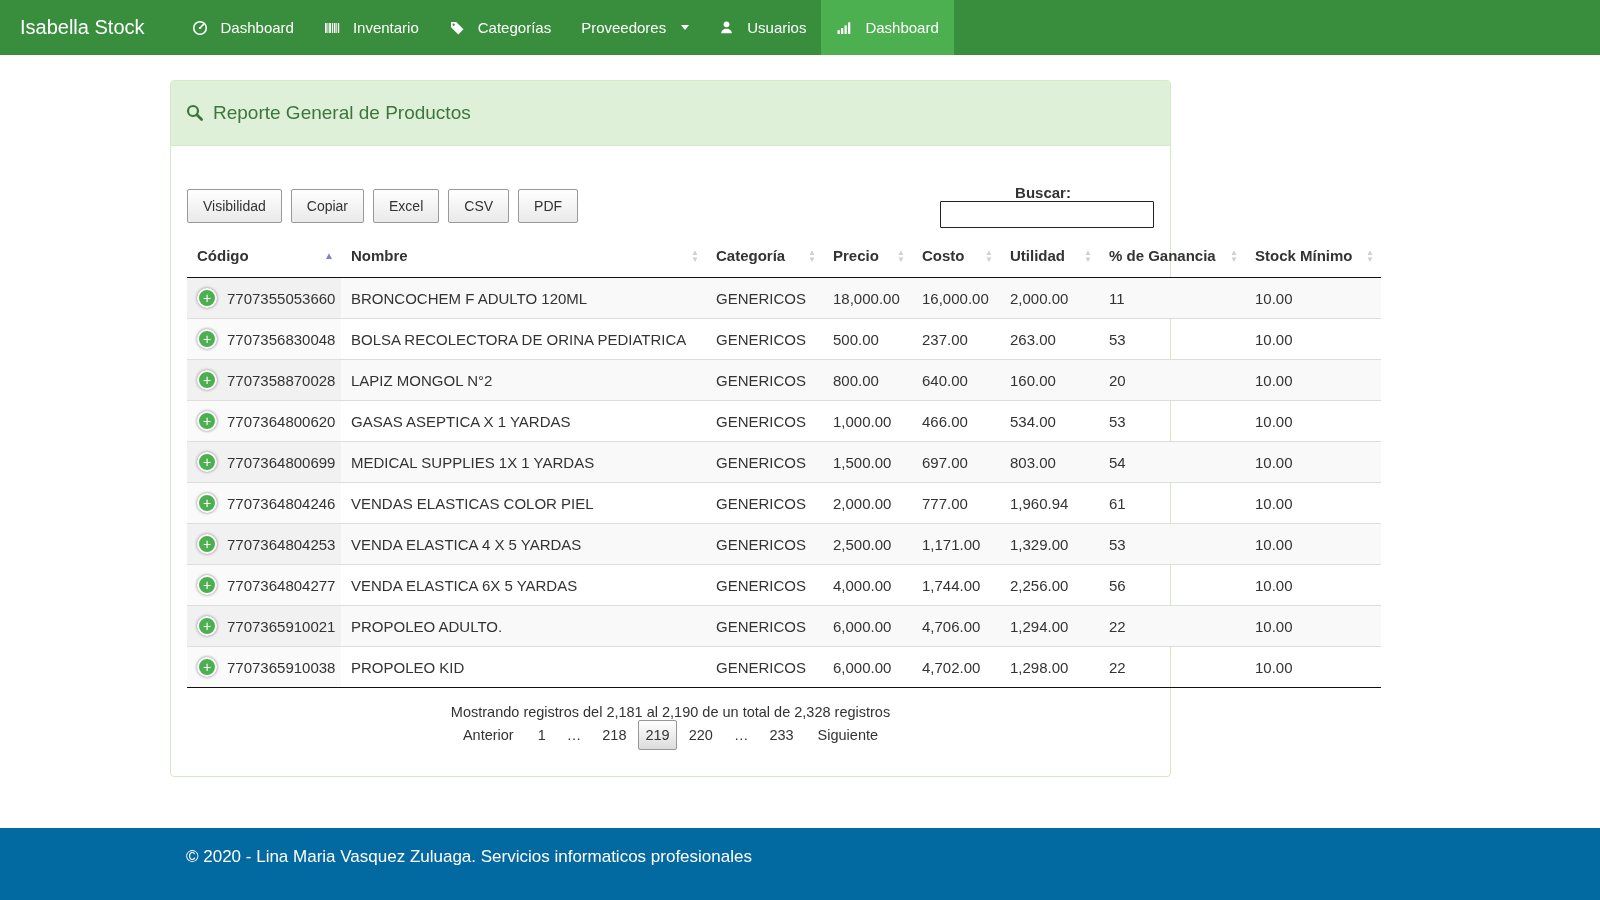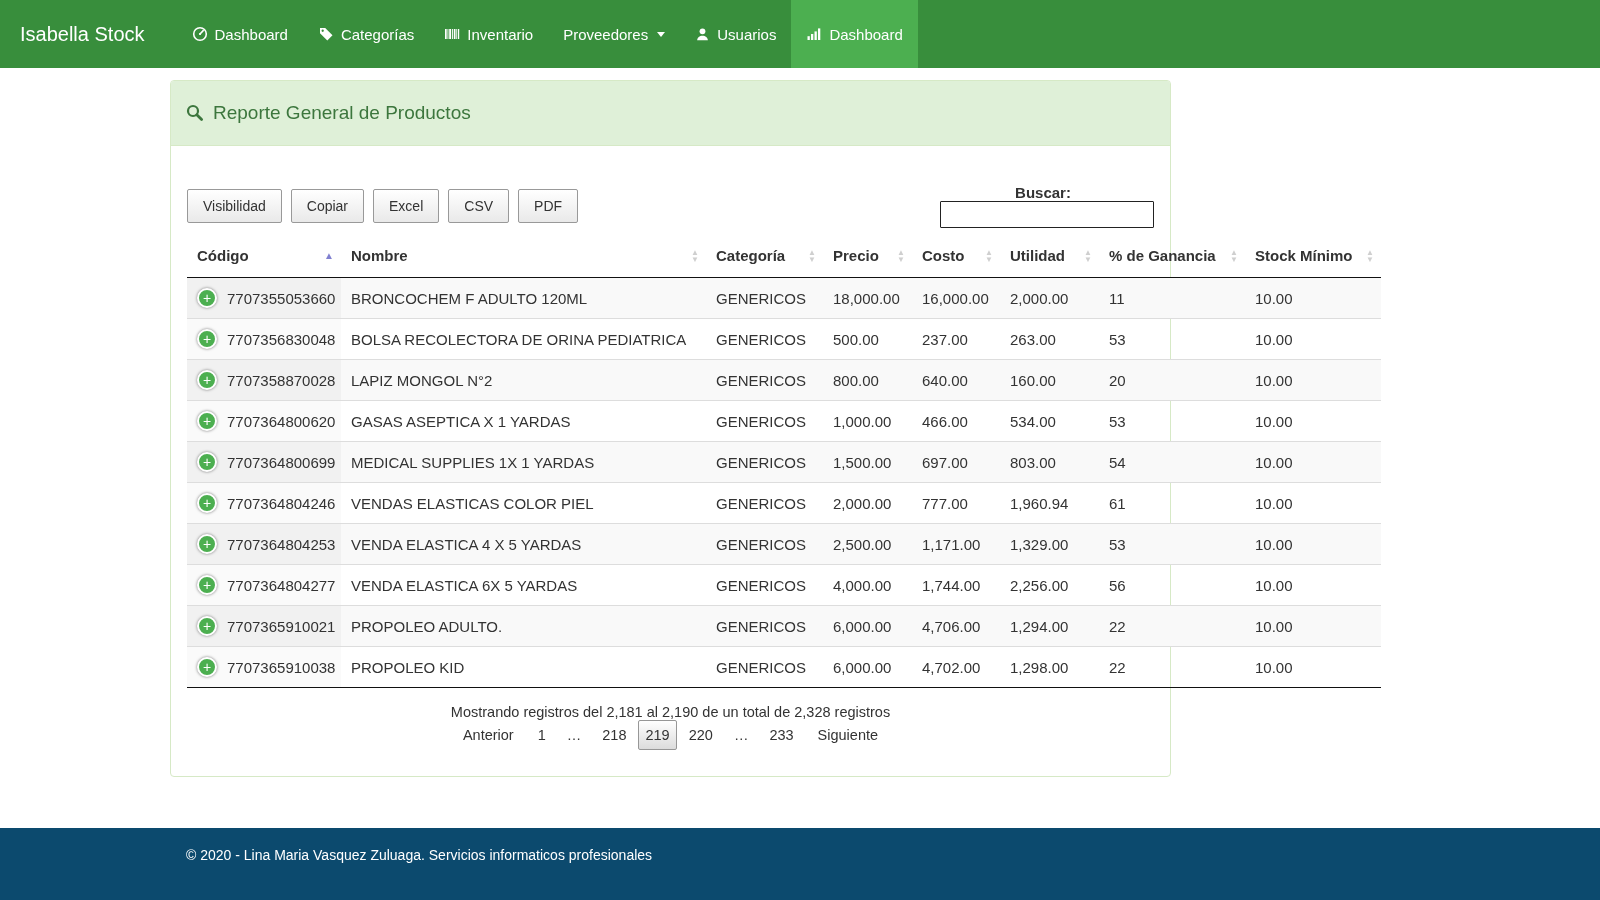--- a/index.html
+++ b/index.html
@@ -6,40 +6,40 @@
   html, body { width: 1600px; height: 900px; margin: 0; overflow: hidden; }
   body {
     font-family: "Liberation Sans", "DejaVu Sans", sans-serif;
     background: #ffffff;
     color: #333;
     position: relative;
   }
 
   
   .navbar {
-    height: 68px;
+    height: 55px;
     background: #388e3c;
     display: flex;
     align-items: stretch;
     color: #fff;
   }
   .brand {
     display: flex;
     align-items: center;
     padding: 0 20px;
     font-size: 20px;
     white-space: nowrap;
   }
   .nav-group { display: flex; align-items: stretch; }
   .nav-left { margin-left: 12px; }
   .nav-right { margin-left: auto; margin-right: 10px; }
   .nav-item {
     display: flex;
     align-items: center;
-    gap: 7px;
+    gap: 13px;
     padding: 0 15px;
     font-size: 15px;
     cursor: pointer;
     white-space: nowrap;
   }
   .nav-item.active { background: #4caf50; }
   .icon { display: inline-flex; align-items: center; justify-content: center; }
   .icon svg { display: block; }
   .caret {
     width: 0; height: 0;
@@ -183,63 +183,63 @@
     padding: 6px 6px;
     cursor: default;
   }
   .page-ellipsis { padding: 7px 9px; color: #333; cursor: default; }
 
   
   .footer {
     position: absolute;
     left: 0; right: 0;
     top: 828px; bottom: 0;
-    background: #0c4a6e;
+    background: #0369a1;
     color: #fff;
-    font-size: 14px;
+    font-size: 17px;
     padding: 19px 12px 0 186px;
   }
 </style>
 </head>
 <body>
 
 <div class="navbar">
   <div class="brand">Isabella Stock</div>
   <div class="nav-group nav-left" id="nav-left">
       <div class="nav-item">
         <span class="icon">
           <svg width="16" height="16" viewBox="0 0 16 16">
             <circle cx="8" cy="8" r="6.3" fill="none" stroke="#fff" stroke-width="1.6"></circle>
             <circle cx="8" cy="8" r="1.1" fill="#fff"></circle>
             <line x1="8" y1="8" x2="11.2" y2="4.6" stroke="#fff" stroke-width="1.6" stroke-linecap="round"></line>
           </svg>
         </span>
         <span>Dashboard</span>
-      </div>
-      <div class="nav-item">
-        <span class="icon">
-          <svg width="16" height="16" viewBox="0 0 16 16">
-            <path fill="#fff" fill-rule="evenodd" d="M2 2h5.2L14.5 9.3 9.3 14.5 2 7.2V2zm2.7 1.6a1.15 1.15 0 100 2.3 1.15 1.15 0 000-2.3z"></path>
-          </svg>
-        </span>
-        <span>Categorías</span>
       </div>
       <div class="nav-item">
         <span class="icon">
           <svg width="16" height="16" viewBox="0 0 16 16" fill="#fff">
             <rect x="1" y="3" width="1.7" height="10"></rect>
             <rect x="3.5" y="3" width="0.9" height="10"></rect>
             <rect x="5.2" y="3" width="1.9" height="10"></rect>
             <rect x="8" y="3" width="0.9" height="10"></rect>
             <rect x="9.8" y="3" width="1.7" height="10"></rect>
             <rect x="12.3" y="3" width="0.9" height="10"></rect>
             <rect x="14" y="3" width="1.2" height="10"></rect>
           </svg>
         </span>
         <span>Inventario</span>
+      </div>
+      <div class="nav-item">
+        <span class="icon">
+          <svg width="16" height="16" viewBox="0 0 16 16">
+            <path fill="#fff" fill-rule="evenodd" d="M2 2h5.2L14.5 9.3 9.3 14.5 2 7.2V2zm2.7 1.6a1.15 1.15 0 100 2.3 1.15 1.15 0 000-2.3z"></path>
+          </svg>
+        </span>
+        <span>Categorías</span>
       </div>
       <div class="nav-item">
         <span>Proveedores</span>
         <span class="caret"></span>
       </div>
       <div class="nav-item">
         <span class="icon">
           <svg width="15" height="15" viewBox="0 0 16 16" fill="#fff">
             <circle cx="8" cy="4.6" r="3.1"></circle>
             <path d="M2.3 14.2c0-3.1 2.6-5 5.7-5s5.7 1.9 5.7 5z"></path>

